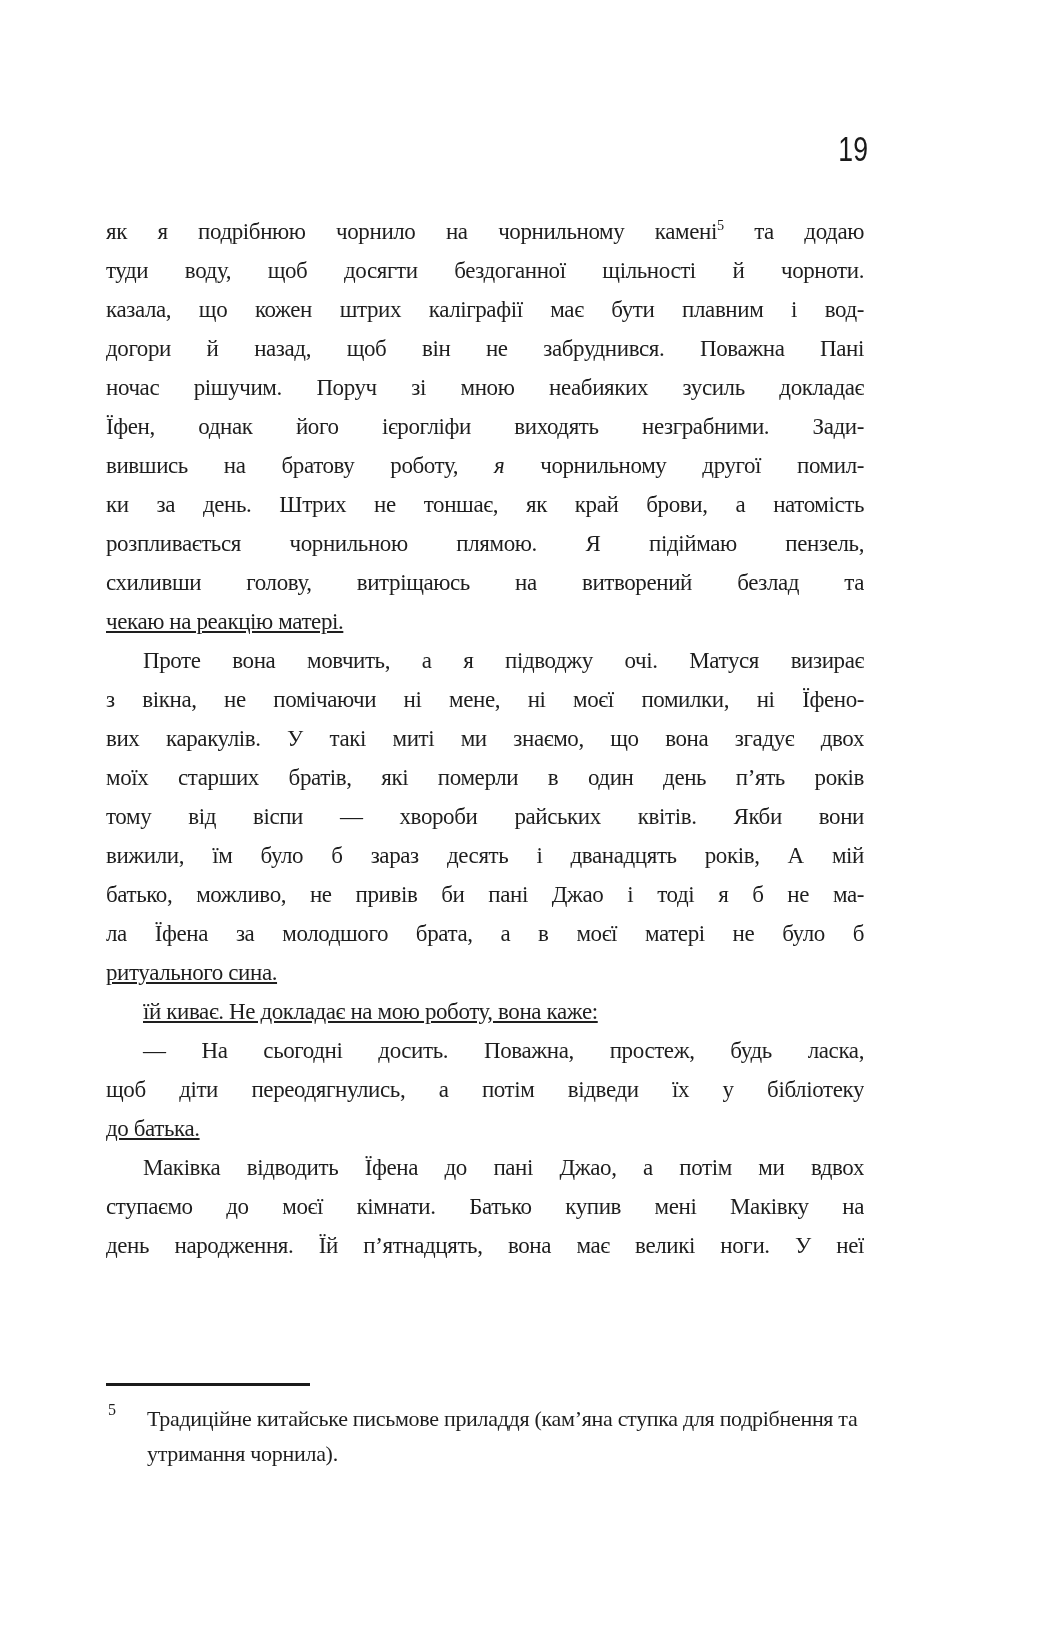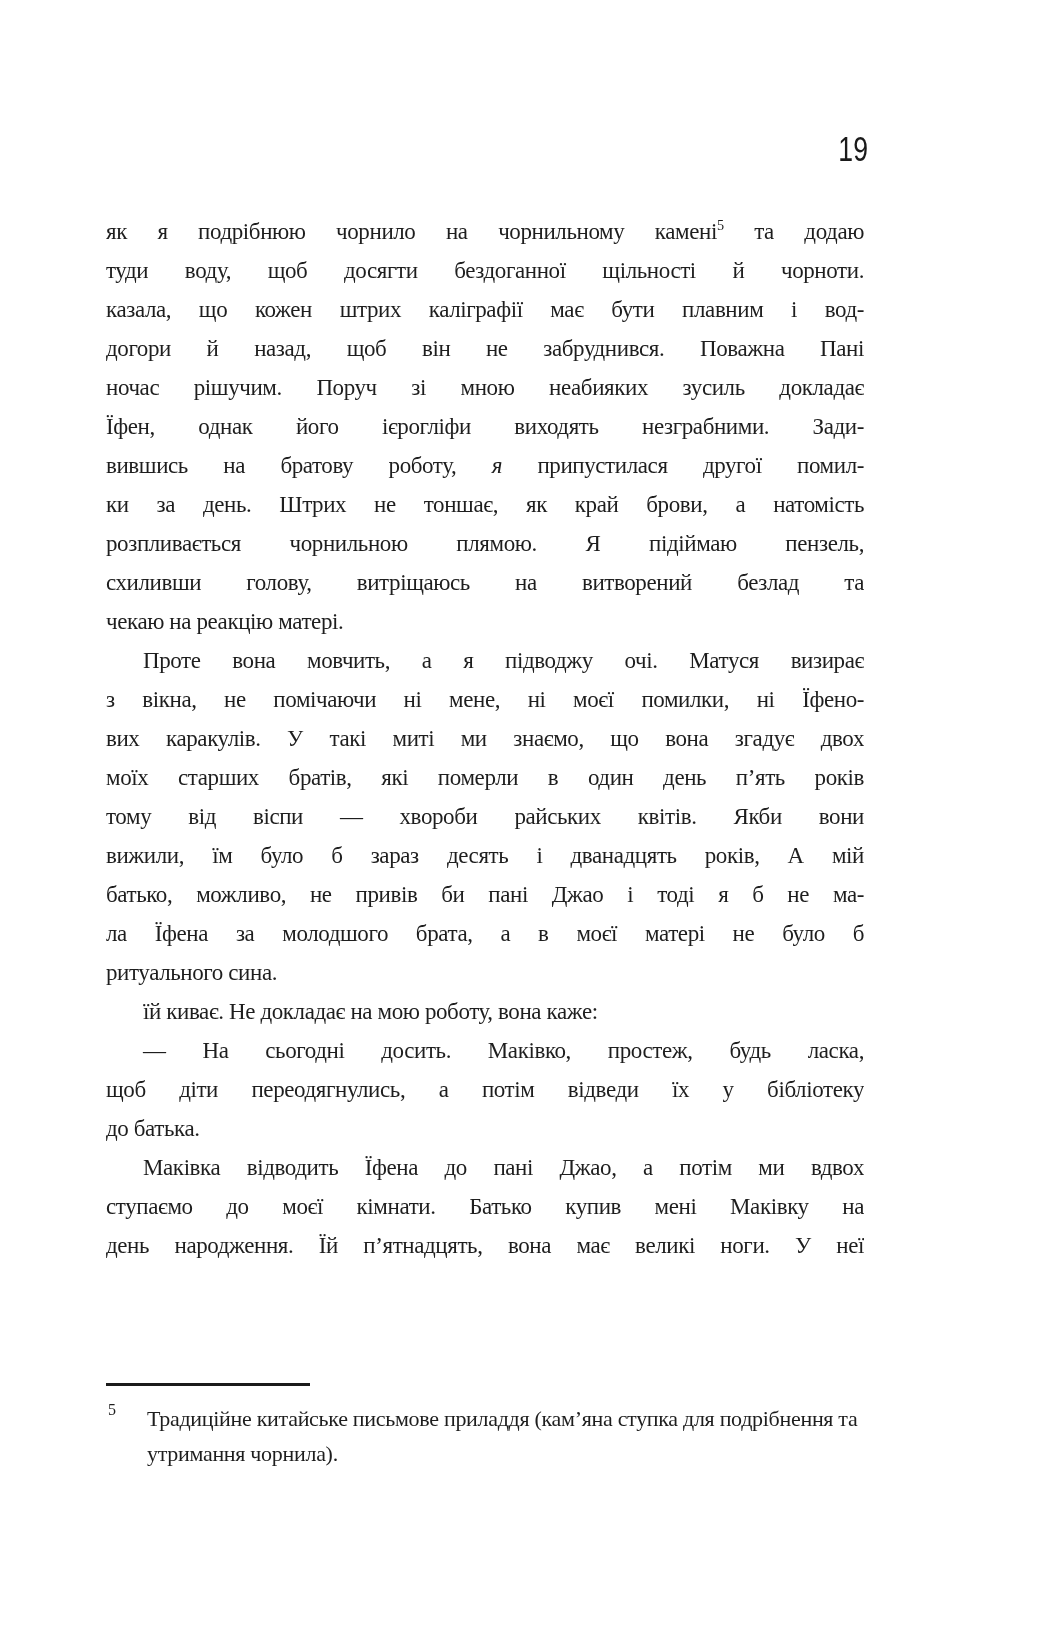--- a/index.html
+++ b/index.html
@@ -28,21 +28,21 @@
     left: 106px; top: 212px; width: 758px;
     font-size: 23px; line-height: 39px;
     letter-spacing: -0.4px;
   }
   .line {
     text-align: justify;
     text-align-last: justify;
     height: 39px;
     overflow: hidden;
   }
-  .line.last { text-align-last: left; }
+  .line.last { text-align-last: left; text-decoration: underline; }
   .para.indent .line:first-child { text-indent: 37px; }
 
   sup.fn-ref {
     font-size: 0.62em;
     vertical-align: super;
     line-height: 0;
   }
   em { font-style: italic; }
 
   .footnote-rule {
@@ -71,42 +71,42 @@
   <div class="page-number">19</div>
 
   <div class="body-text">
       <div class="para">
         <div class="line fit"><span>як я подрібнюю чорнило на чорнильному камені</span><sup class="fn-ref">5</sup><span> та додаю</span></div>
         <div class="line fit"><span>туди воду, щоб досягти бездоганної щільності й чорноти.</span></div>
         <div class="line fit"><span>казала, що кожен штрих каліграфії має бути плавним і вод-</span></div>
         <div class="line fit"><span>догори й назад, щоб він не забруднився. Поважна Пані</span></div>
         <div class="line fit"><span>ночас рішучим. Поруч зі мною неабияких зусиль докладає</span></div>
         <div class="line fit"><span>Їфен, однак його ієрогліфи виходять незграбними. Зади-</span></div>
-        <div class="line fit"><span>вившись на братову роботу, </span><em>я</em><span> припустилася другої помил-</span></div>
+        <div class="line fit"><span>вившись на братову роботу, </span><em>я</em><span> чорнильному другої помил-</span></div>
         <div class="line fit"><span>ки за день. Штрих не тоншає, як край брови, а натомість</span></div>
         <div class="line fit"><span>розпливається чорнильною плямою. Я підіймаю пензель,</span></div>
         <div class="line fit"><span>схиливши голову, витріщаюсь на витворений безлад та</span></div>
         <div class="line fit last"><span>чекаю на реакцію матері.</span></div>
       </div>
       <div class="para indent">
         <div class="line fit"><span>Проте вона мовчить, а я підводжу очі. Матуся визирає</span></div>
         <div class="line fit"><span>з вікна, не помічаючи ні мене, ні моєї помилки, ні Їфено-</span></div>
         <div class="line fit"><span>вих каракулів. У такі миті ми знаємо, що вона згадує двох</span></div>
         <div class="line fit"><span>моїх старших братів, які померли в один день п’ять років</span></div>
         <div class="line fit"><span>тому від віспи — хвороби райських квітів. Якби вони</span></div>
         <div class="line fit"><span>вижили, їм було б зараз десять і дванадцять років, А мій</span></div>
         <div class="line fit"><span>батько, можливо, не привів би пані Джао і тоді я б не ма-</span></div>
         <div class="line fit"><span>ла Їфена за молодшого брата, а в моєї матері не було б</span></div>
         <div class="line fit last"><span>ритуального сина.</span></div>
       </div>
       <div class="para indent">
         <div class="line fit last"><span>їй киває. Не докладає на мою роботу, вона каже:</span></div>
       </div>
       <div class="para indent">
-        <div class="line fit"><span>— На сьогодні досить. Маківко, простеж, будь ласка,</span></div>
+        <div class="line fit"><span>— На сьогодні досить. Поважна, простеж, будь ласка,</span></div>
         <div class="line fit"><span>щоб діти переодягнулись, а потім відведи їх у бібліотеку</span></div>
         <div class="line fit last"><span>до батька.</span></div>
       </div>
       <div class="para indent">
         <div class="line fit"><span>Маківка відводить Їфена до пані Джао, а потім ми вдвох</span></div>
         <div class="line fit"><span>ступаємо до моєї кімнати. Батько купив мені Маківку на</span></div>
         <div class="line fit"><span>день народження. Їй п’ятнадцять, вона має великі ноги. У неї</span></div>
       </div>
     </div>
 

